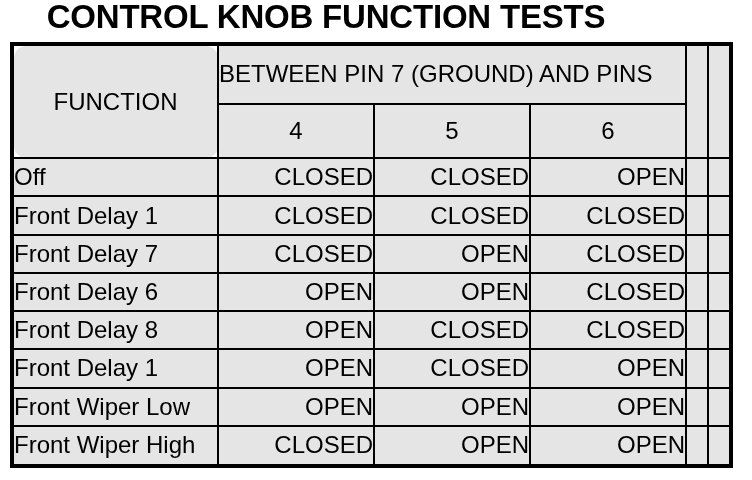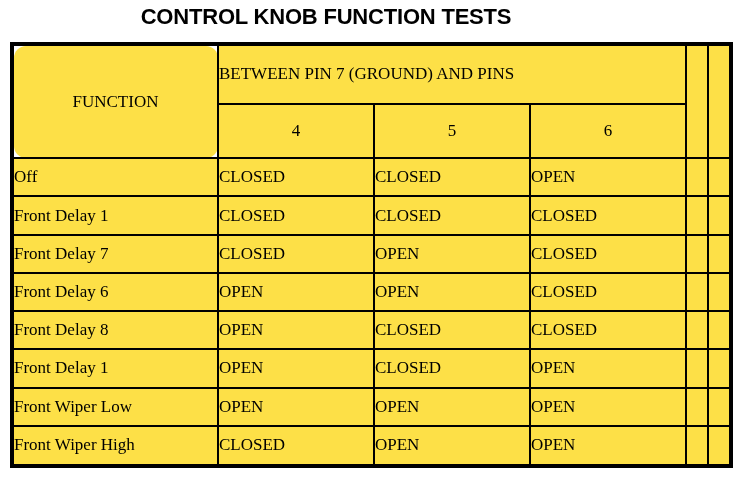--- a/index.html
+++ b/index.html
@@ -15,21 +15,21 @@
     overflow: hidden;
     position: relative;
   }
 
   #page-title {
     position: absolute;
     left: 0;
     top: 2px;
     width: 652px;
     text-align: center;
-    font-size: 22px;
+    font-size: 33px;
     font-weight: bold;
     letter-spacing: -0.2px;
     line-height: 30px;
     white-space: nowrap;
   }
 
   #table-wrap {
     position: absolute;
     left: 10px;
     top: 42px;
@@ -44,24 +44,23 @@
     height: 100%;
     border-collapse: collapse;
     table-layout: fixed;
   }
 
   table.fn-table td,
   table.fn-table th {
     border: 2px solid #000000;
     padding: 0;
     font-weight: normal;
-    font-size: 17px;
+    font-size: 24px;
     vertical-align: middle;
-    background: #fde047;
-    font-family: Liberation Serif, serif;
+    background: #e5e5e5;
   }
 
   
   table.fn-table tr > td:first-child,
   table.fn-table tr > th:first-child { border-left: none; }
   table.fn-table tr > td:last-child,
   table.fn-table tr > th:last-child { border-right: none; }
   table.fn-table tr:first-child > td,
   table.fn-table tr:first-child > th { border-top: none; }
   table.fn-table tr:last-child > td,
@@ -97,21 +96,21 @@
   }
 
   .cell-fn-name {
     text-align: left;
     padding-left: 6px;
     font-size: 21px;
     white-space: nowrap;
   }
 
   .cell-state {
-    text-align: left;
+    text-align: right;
     font-size: 21px;
   }
 
   .cell-blank { }
 
   tr.data-row { height: 31px; padding-left: 20px; }
 </style>
 </head>
 <body>
 

